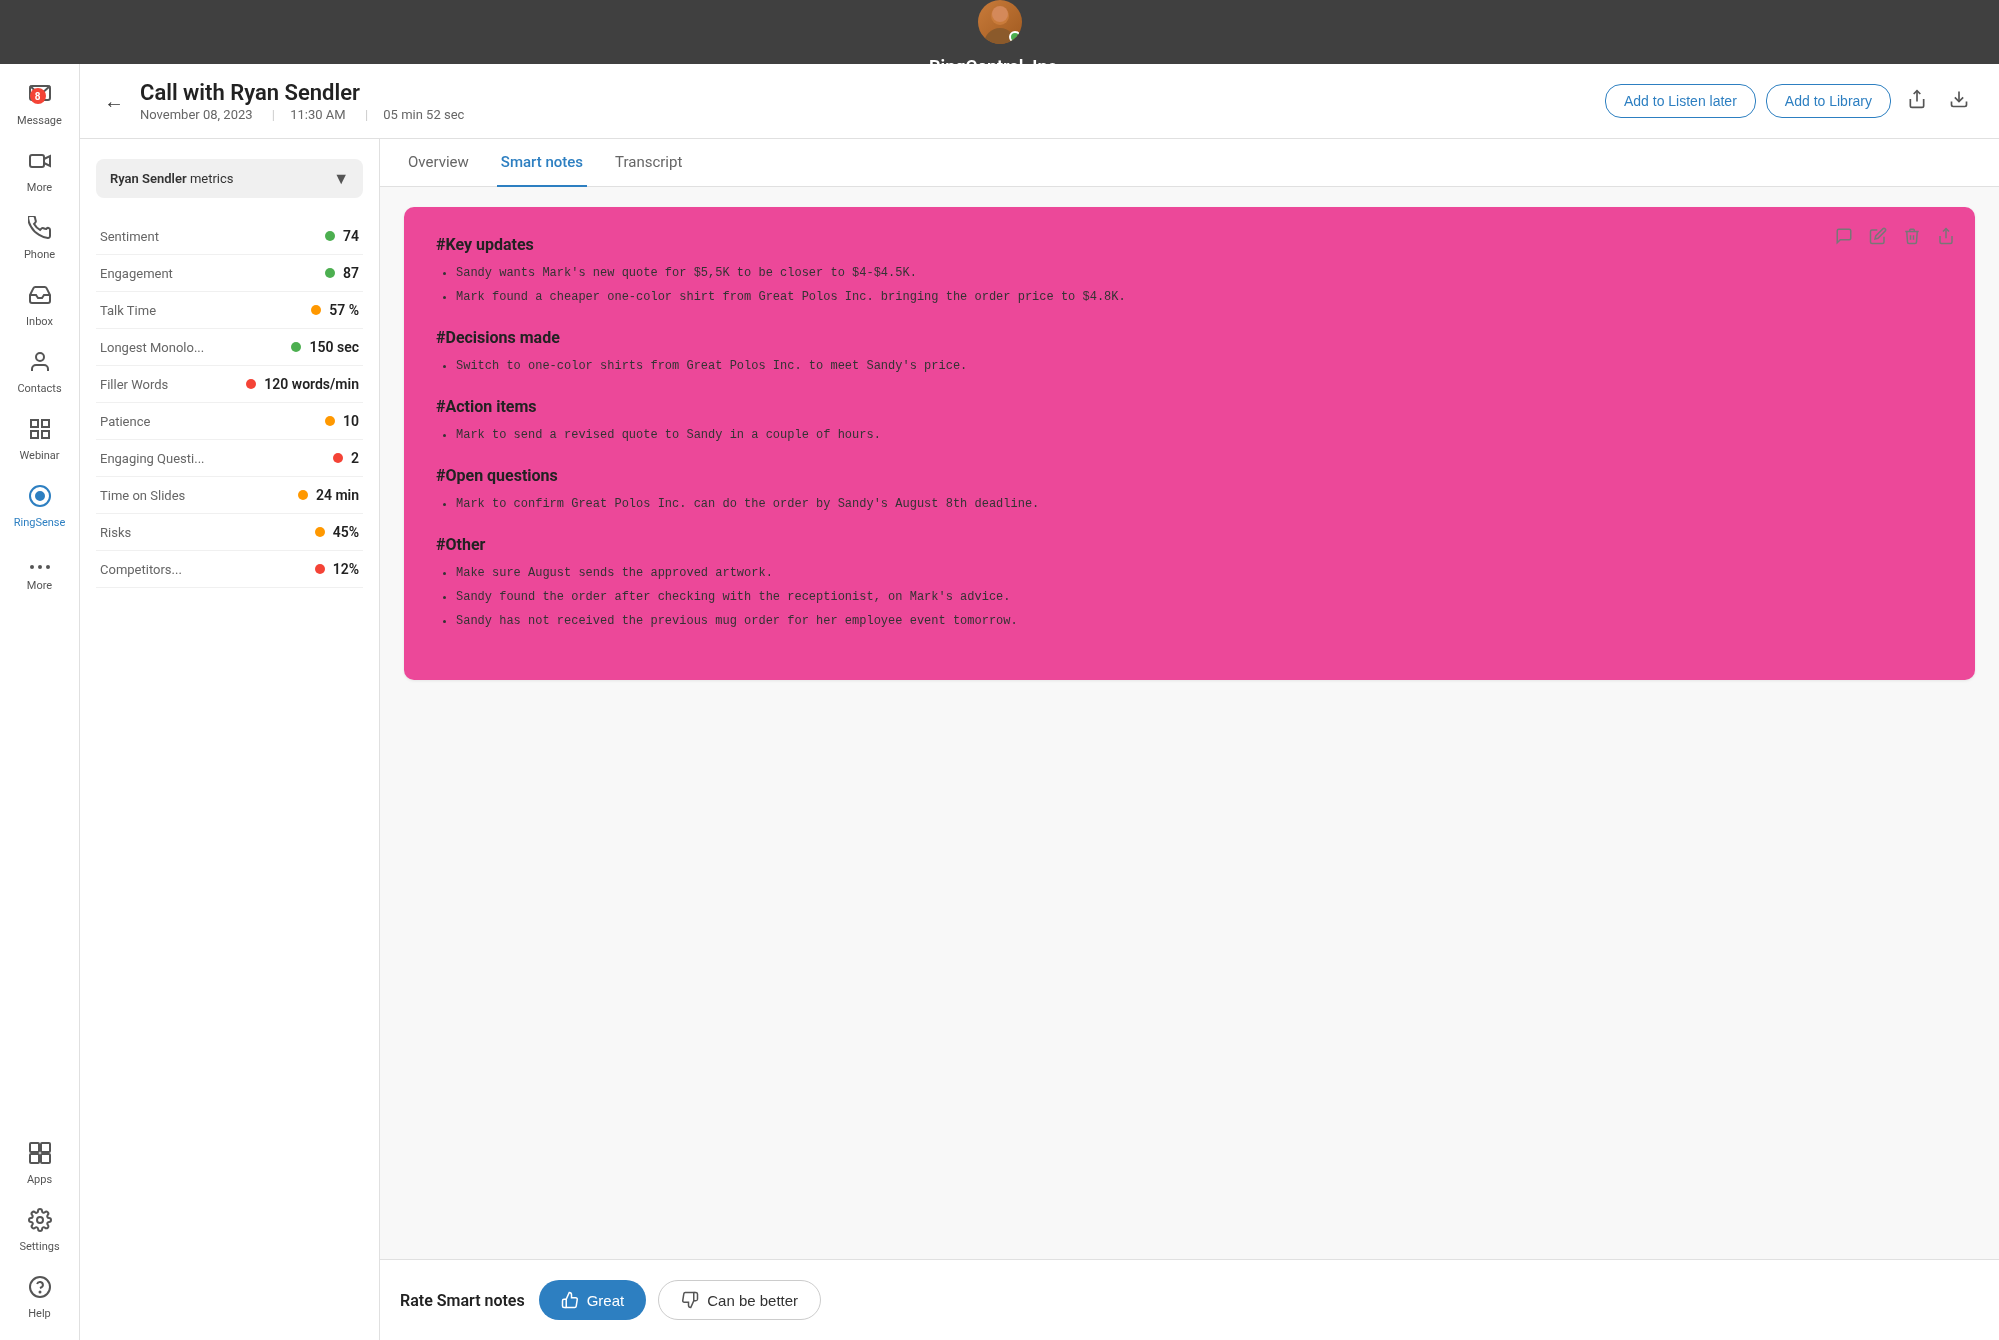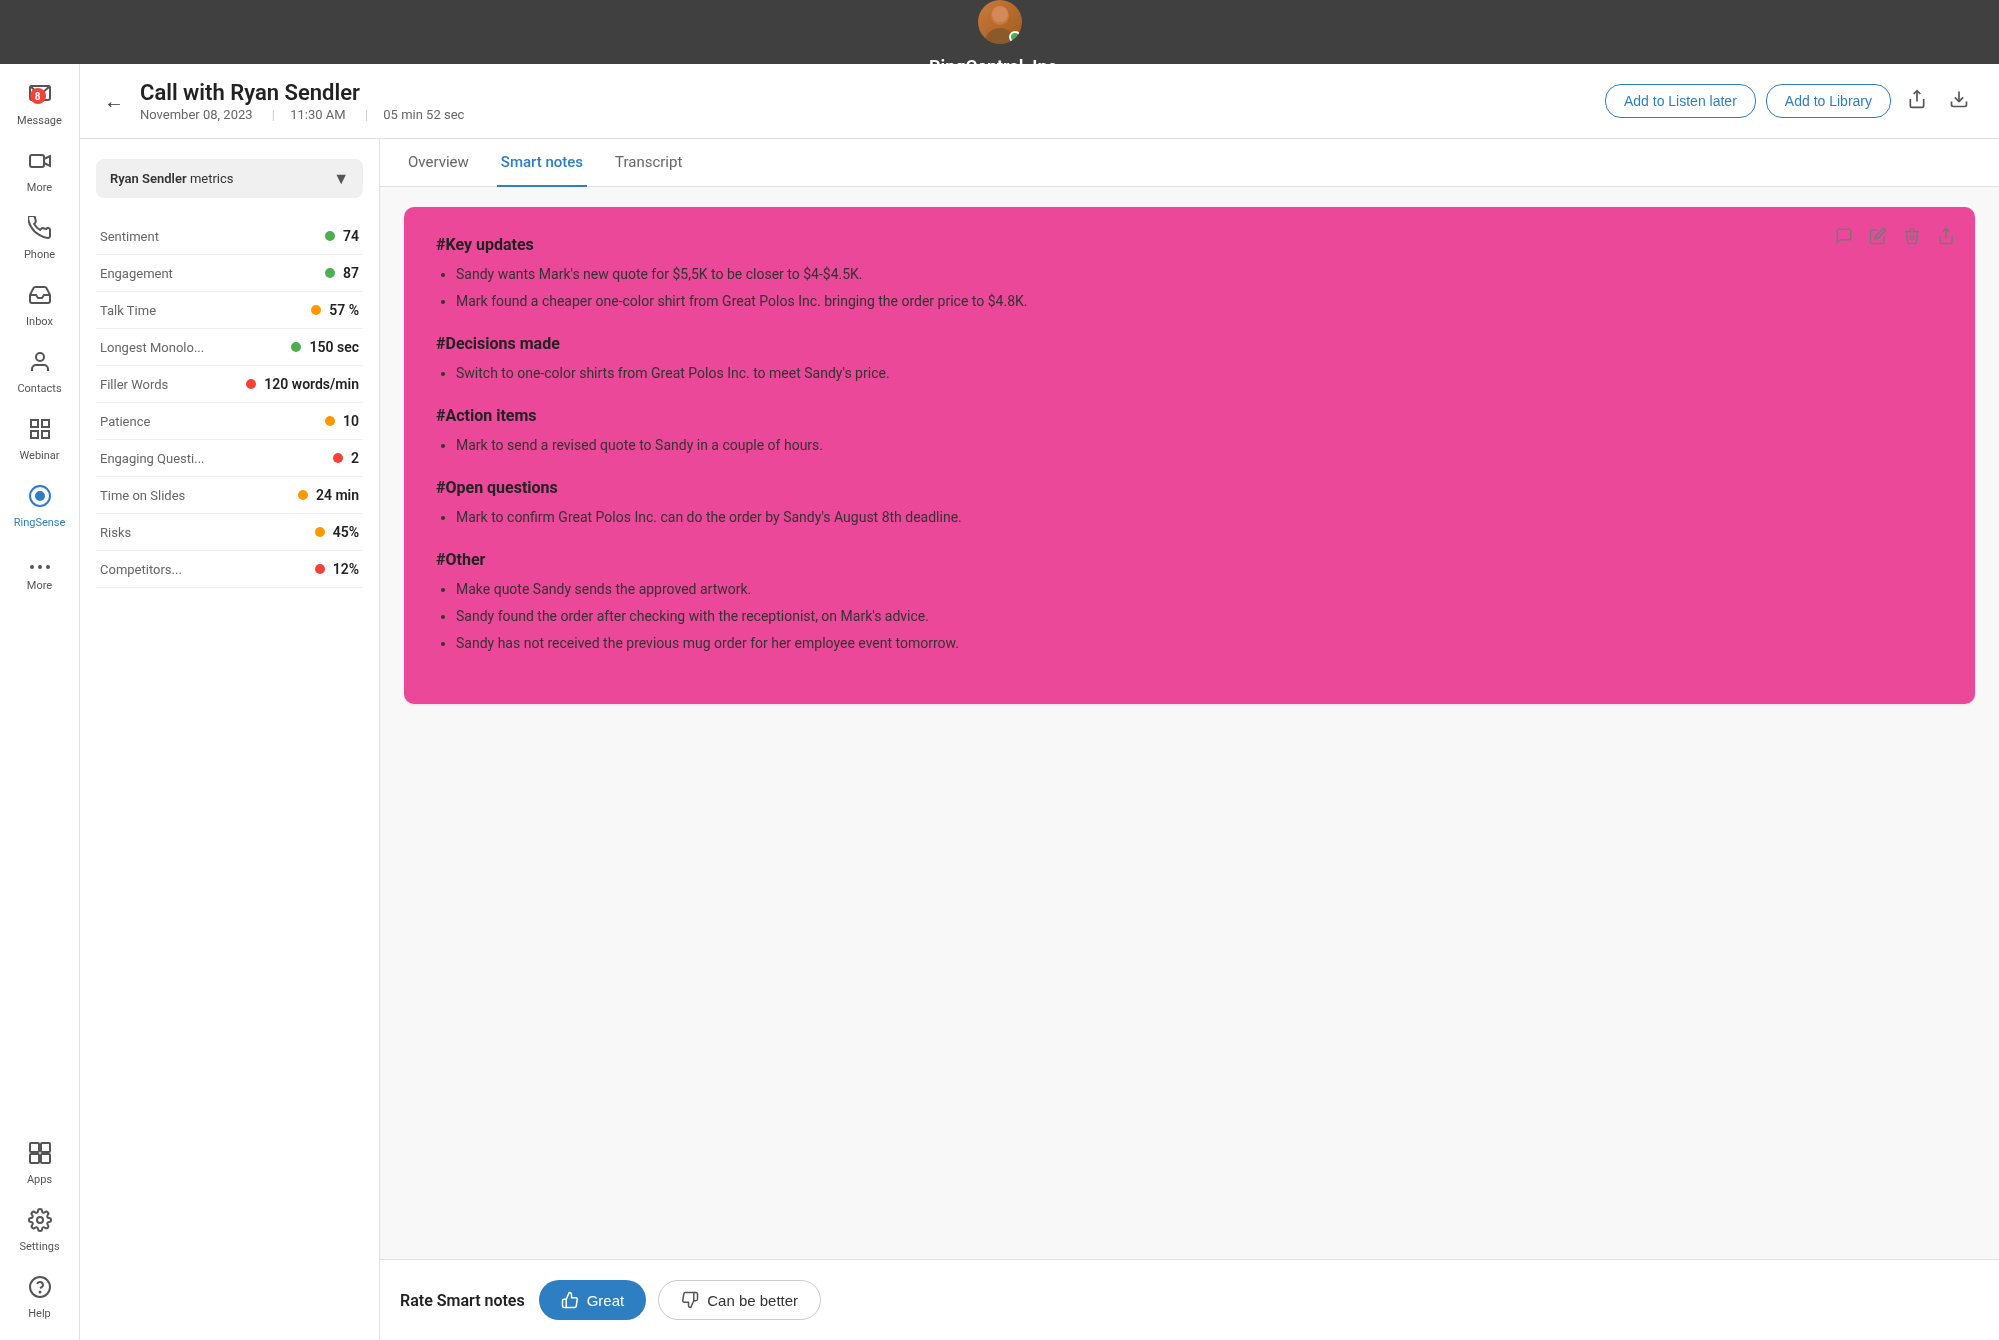--- a/index.html
+++ b/index.html
@@ -250,21 +250,21 @@
       display: flex; gap: 8px;
     }
     .notes-action-btn {
       background: none; border: none; cursor: pointer;
       color: #777; font-size: 16px; padding: 4px;
     }
 
     .notes-section { margin-bottom: 22px; }
     .notes-section-title { font-size: 16px; font-weight: 700; color: #222; margin-bottom: 10px; }
     .notes-list { padding-left: 20px; }
-    .notes-list li { font-size: 14px; color: #333; margin-bottom: 6px; line-height: 1.5; }
+    .notes-list li { font-size: 12px; color: #333; margin-bottom: 6px; line-height: 1.5; font-family: Liberation Mono, monospace; }
 
     
     .rate-section {
       background: white;
       border-top: 1px solid #e0e0e0;
       padding: 20px;
       display: flex;
       flex-direction: row;
       align-items: center;
       gap: 14px;
@@ -604,21 +604,21 @@
                 </div>
                 <div class="notes-section">
                   <div class="notes-section-title">#Open questions</div>
                   <ul class="notes-list">
                     <li>Mark to confirm Great Polos Inc. can do the order by Sandy's August 8th deadline.</li>
                   </ul>
                 </div>
                 <div class="notes-section">
                   <div class="notes-section-title">#Other</div>
                   <ul class="notes-list">
-                    <li>Make quote Sandy sends the approved artwork.</li>
+                    <li>Make sure August sends the approved artwork.</li>
                     <li>Sandy found the order after checking with the receptionist, on Mark's advice.</li>
                     <li>Sandy has not received the previous mug order for her employee event tomorrow.</li>
                   </ul>
                 </div>
               </div>
           </div>
         </div>
 
         <div class="rate-section">
           <div class="rate-title">Rate Smart notes</div>

